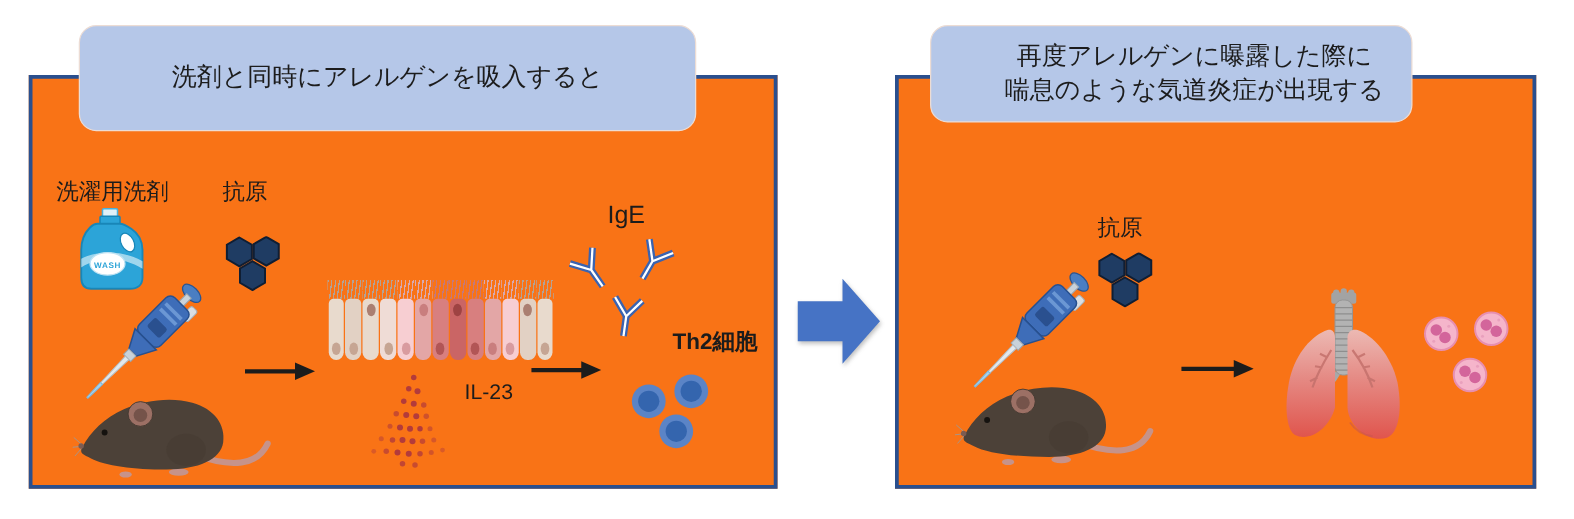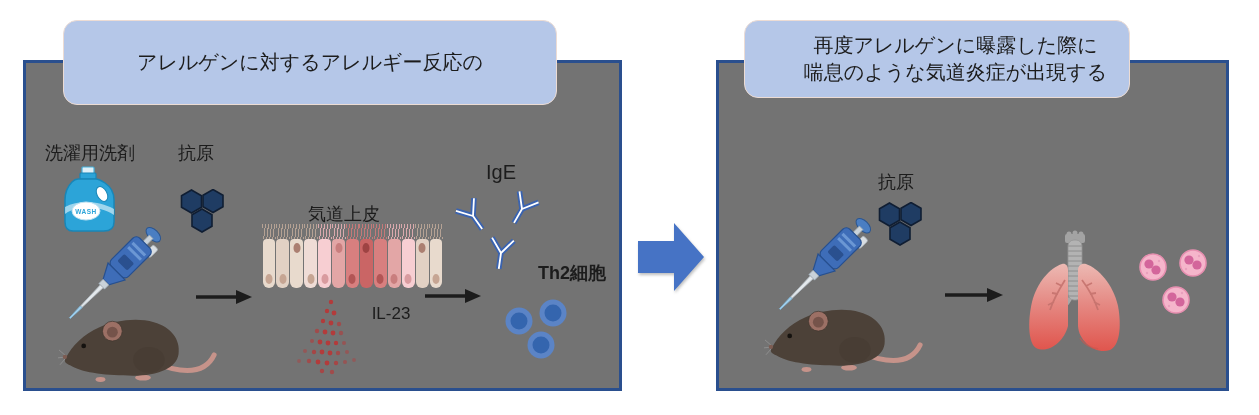--- a/index.html
+++ b/index.html
@@ -1,19 +1,19 @@
 <!DOCTYPE html>
 <html><head>
 <meta charset="utf-8">
 <style>
   * { margin:0; padding:0; box-sizing:border-box; }
   body { background:#ffffff; font-family:"Liberation Sans", sans-serif; }
   .canvas { position:relative; width:1259px; height:415px; background:#ffffff; overflow:hidden; }
 
-  .panel { position:absolute; top:60px; height:331px; border:3px solid #2a4f8e; background:#737373; z-index:1; }
+  .panel { position:absolute; top:60px; height:331px; border:3px solid #2a4f8e; background:#f97316; z-index:1; }
   .panel.left  { left:23px;  width:599px; }
   .panel.right { left:716px; width:513px; }
 
   .header-box { position:absolute; z-index:3; background:#b5c7e8; border:1px solid #ecdcd4; border-radius:14px;
                 display:flex; flex-direction:column; align-items:center; justify-content:center;
                 font-size:20px; line-height:27px; color:#1c1c1c; text-align:center; }
   .header-box.left  { left:63px;  top:20px; width:494px; height:85px; }
   .header-box.right { left:744px; top:20px; width:386px; height:78px;padding-left:37px; }
 
   .lbl { position:absolute; color:#1c1c1c; font-size:18px; white-space:nowrap; text-align:center; z-index:2; }
@@ -86,21 +86,20 @@
       <rect x="16" y="73" width="8" height="6" fill="#c9d2da" stroke="#9aa6b0" stroke-width="0.8"></rect>
       <polygon points="18,79 22,79 21,108 19,108" fill="#e3e8ec" stroke="#b3bcc3" stroke-width="0.8"></polygon>
       <polygon points="18.8,108 21.2,108 20.6,124 19.4,124" fill="#a8d4ef" stroke="#7fb8dd" stroke-width="0.8"></polygon>
     </svg>
 
     <svg class="abs" style="left:170px; top:226px;" width="56" height="16" viewBox="0 0 56 16">
       <line x1="0" y1="8" x2="42" y2="8" stroke="#1c1c1c" stroke-width="3.4"></line>
       <polygon points="40,1 56,8 40,15" fill="#1c1c1c"></polygon>
     </svg>
 
-    <div class="lbl" style="left:258px; top:139px; width:120px;">気道上皮</div>
 
     <div class="epi" style="left:236px; top:161px;">
       <div class="cilia">
         <div style="--cc:#b5a294"></div>
           <div style="--cc:#b5a294"></div>
           <div style="--cc:#b5a294"></div>
           <div style="--cc:#b5a294"></div>
         <div style="--cc:#d9a9ad"></div>
           <div style="--cc:#d9a9ad"></div>
         <div style="--cc:#c47979"></div>
@@ -224,21 +223,21 @@
           <circle cx="19" cy="27" r="8.5" fill="#3465ae"></circle>
         <circle cx="53" cy="19" r="13.5" fill="#5b84c6"></circle>
           <circle cx="53" cy="19" r="8.5" fill="#3465ae"></circle>
         <circle cx="41" cy="51" r="13.5" fill="#5b84c6"></circle>
           <circle cx="41" cy="51" r="8.5" fill="#3465ae"></circle>
       </g>
     </svg>
   </div>
 
   <div class="header-box left">
-    <span>アレルゲンに対するアレルギー反応の</span>
+    <span>洗剤と同時にアレルゲンを吸入すると</span>
   </div>
 
   <svg class="abs big-arrow" style="left:638px; top:221px; z-index:2;" width="68" height="72" viewBox="0 0 68 72">
     <polygon points="0,20 36,20 36,2 66,36 36,70 36,52 0,52" fill="#4673c5"></polygon>
   </svg>
 
   <div class="panel right">
 
     <div class="lbl" style="left:142px; top:107px; width:70px;">抗原</div>
 

